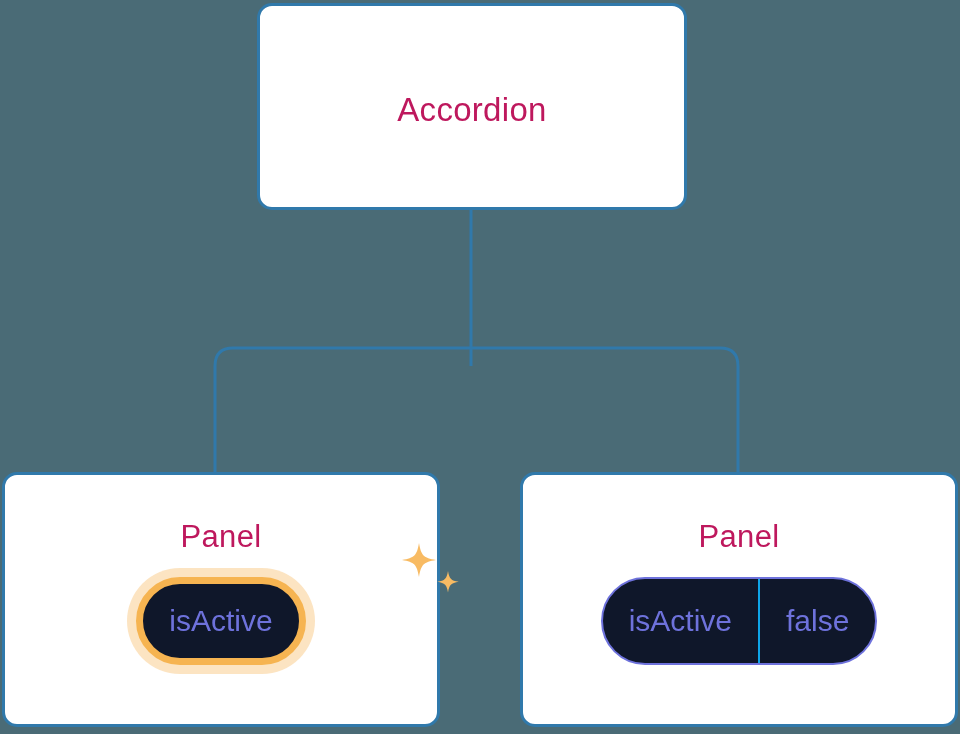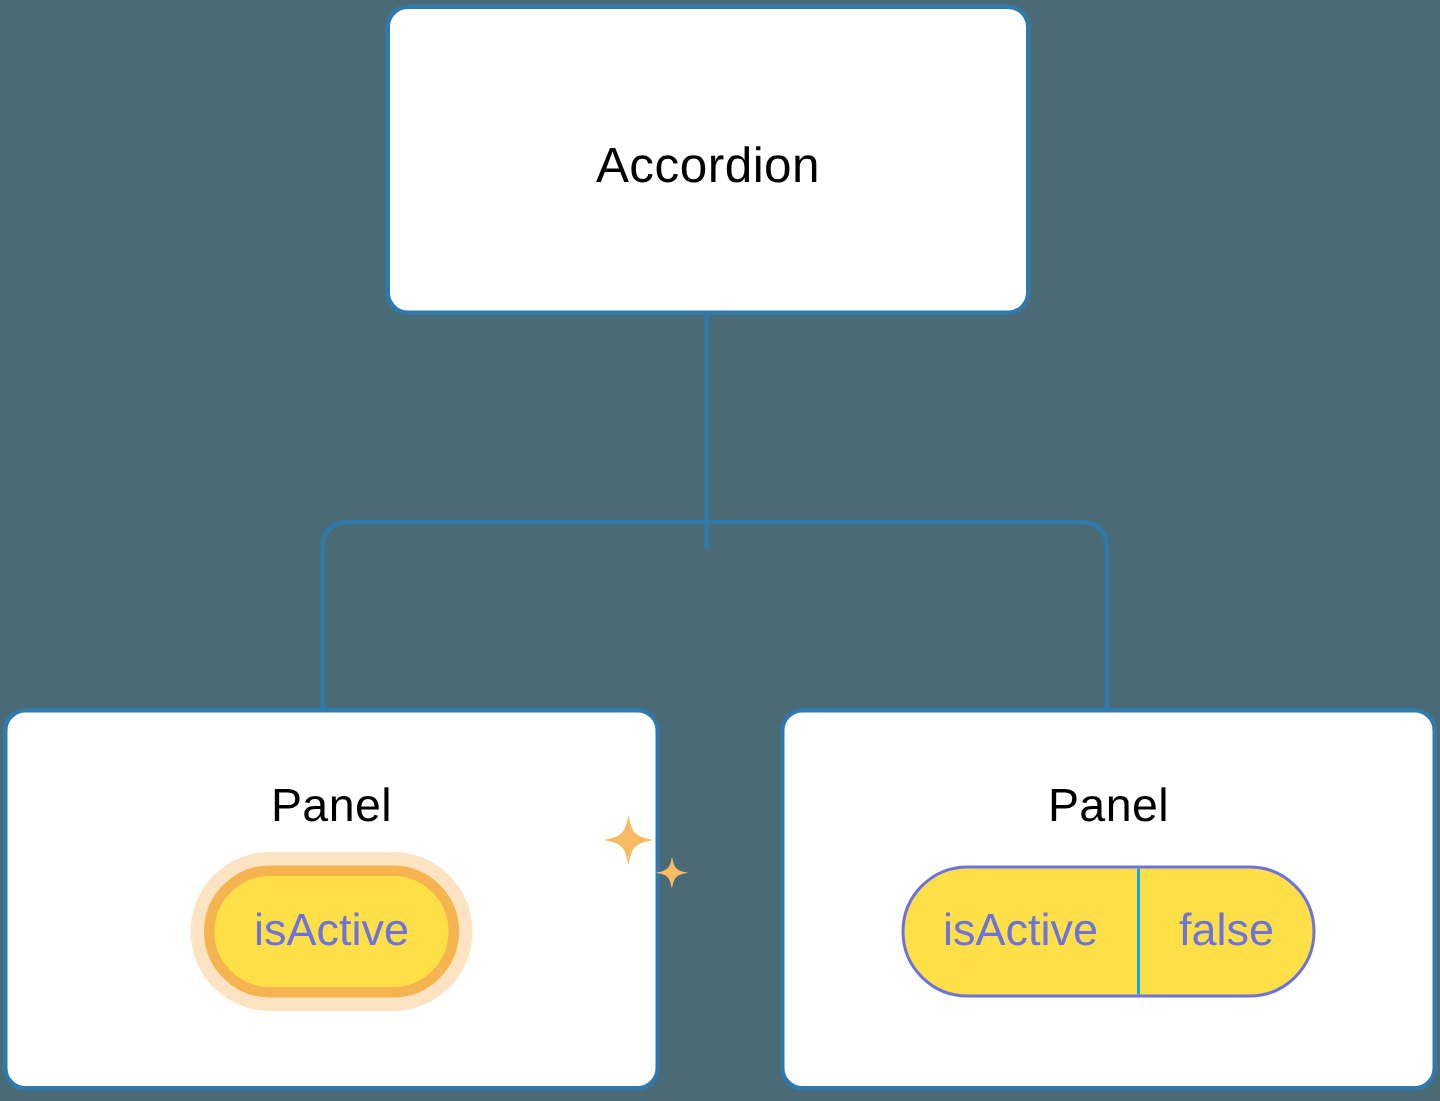--- a/index.html
+++ b/index.html
@@ -35,21 +35,21 @@
   
   .node-card {
     position: absolute;
     background: #ffffff;
     border: 3px solid #3079ab;
     border-radius: 15px;
     box-sizing: border-box;
   }
 
   .node-title {
-    color: #000000;
+    color: #be185d;
     font-weight: 400;
     text-align: center;
     letter-spacing: 0.3px;
     white-space: nowrap;
   }
 
   
   #node-accordion {
     left: 257px;
     top: 3px;
@@ -86,21 +86,21 @@
     justify-content: center;
     margin-top: 22px;
   }
 
   .prop-pill {
     position: relative;
     display: flex;
     align-items: stretch;
     height: 88px;
     border-radius: 46px;
-    background: #fde047;
+    background: #0f172a;
     box-sizing: border-box;
   }
 
   
   .prop-pill.plain {
     border: 2px solid #6e72dc;
   }
 
   
   .prop-pill.highlight {

